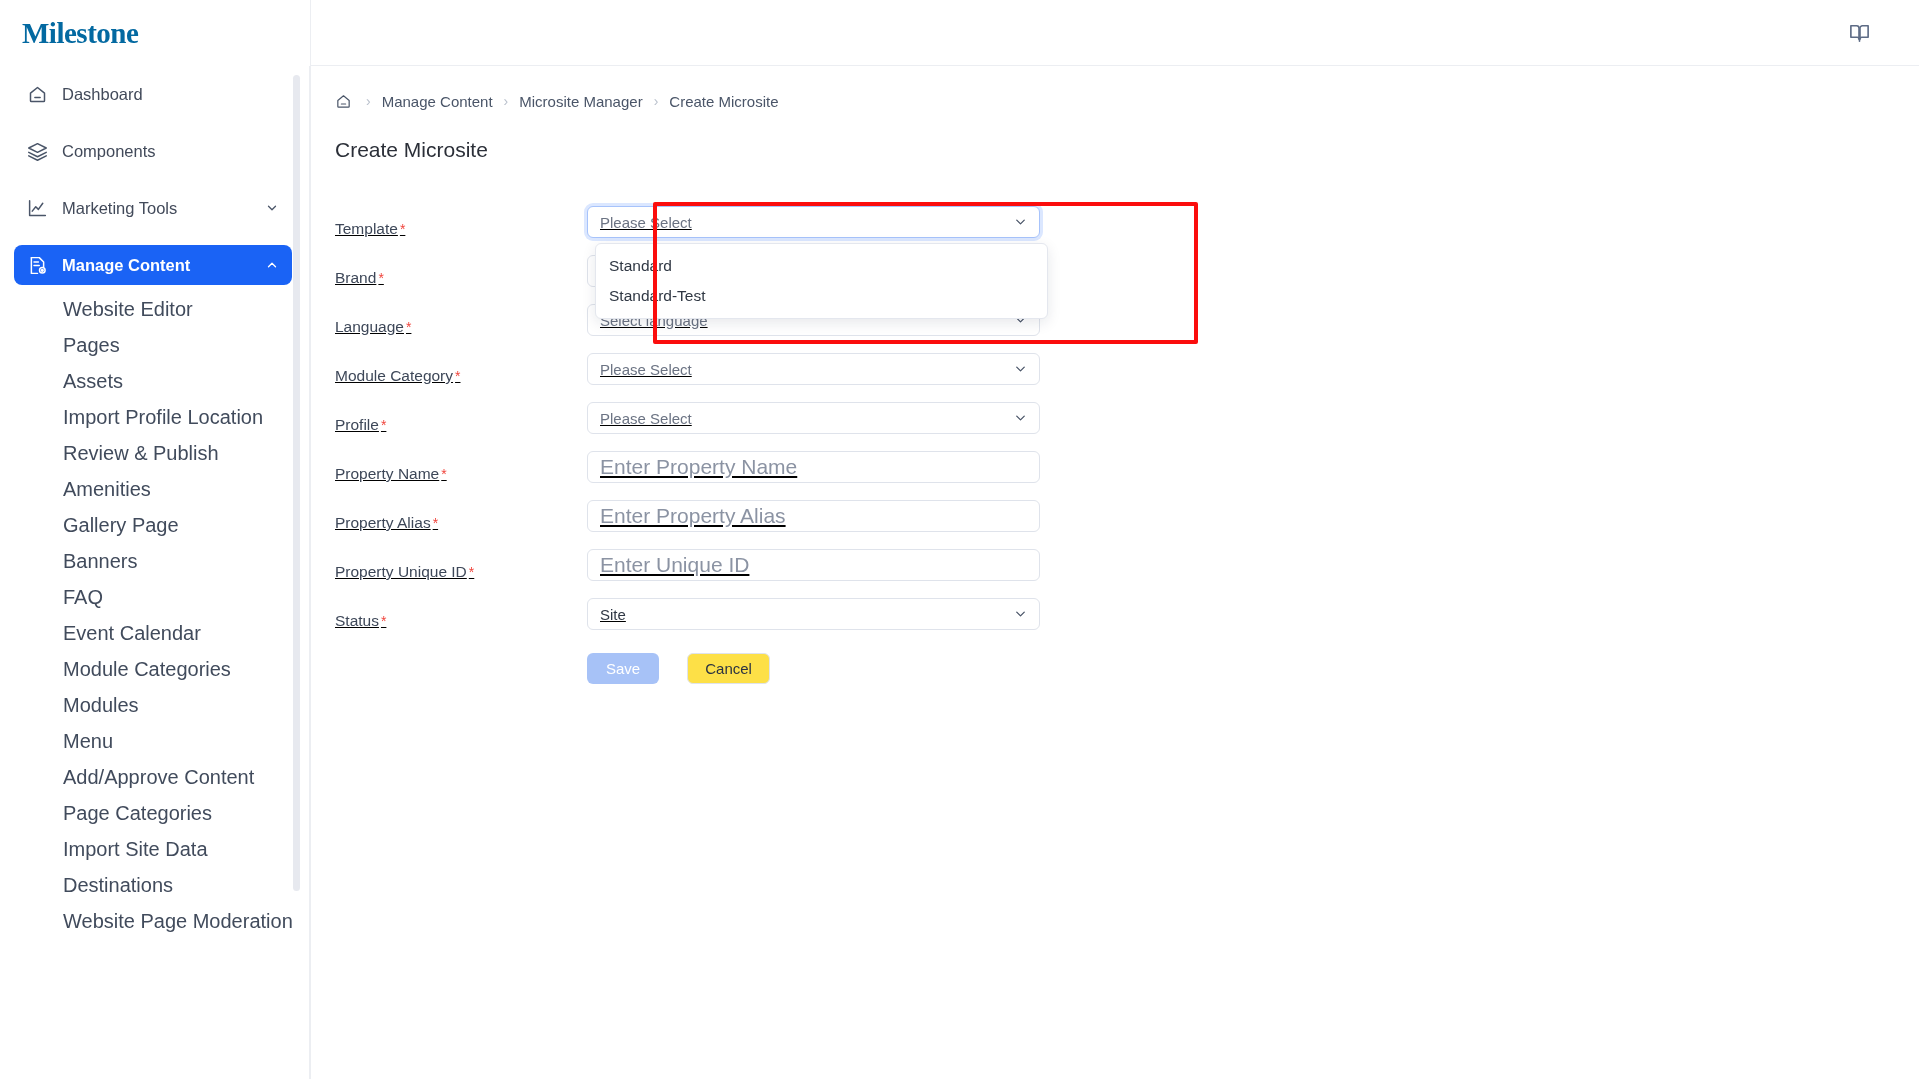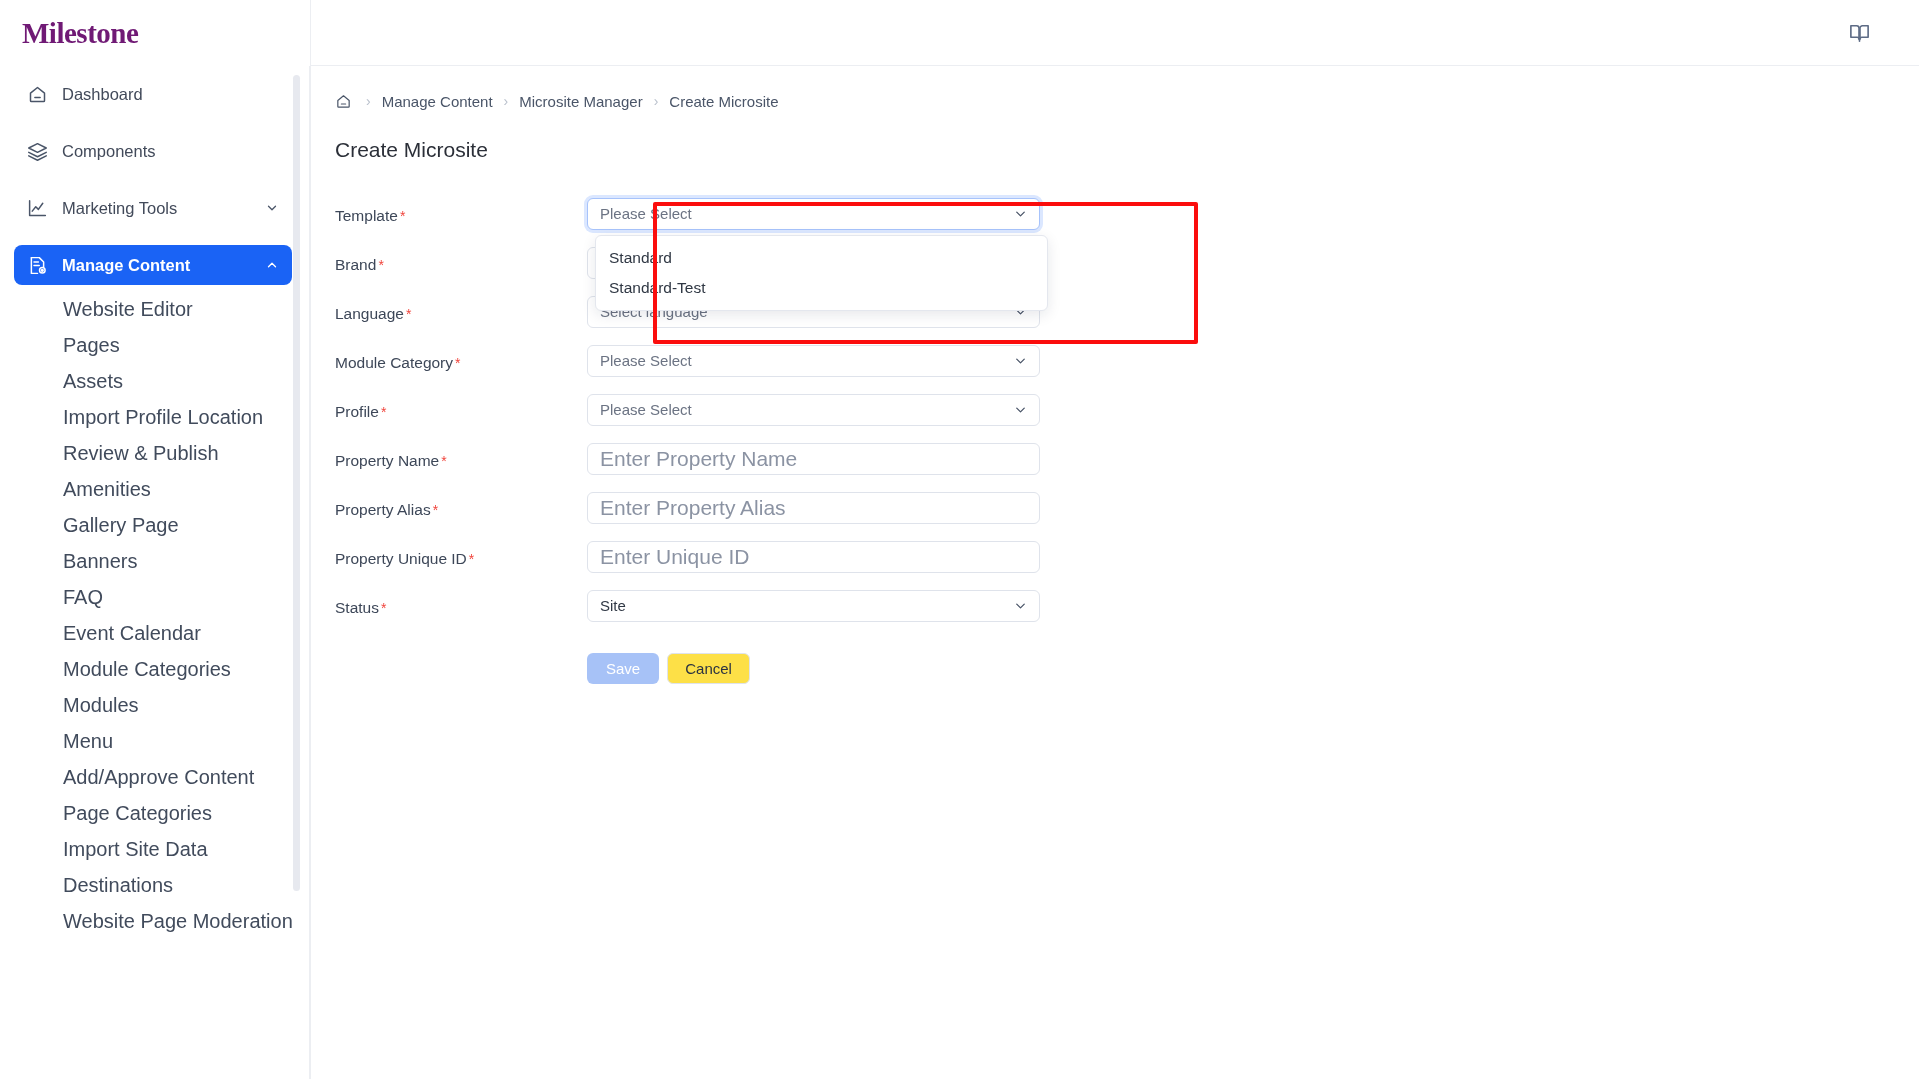--- a/index.html
+++ b/index.html
@@ -24,21 +24,21 @@
   .logo-wrap {
     height: 66px;
     display: flex;
     align-items: center;
     padding-left: 22px;
   }
   .logo-text {
     font-family: "Liberation Serif", serif;
     font-size: 29px;
     font-weight: 700;
-    color: #701a75;
+    color: #0369a1;
     letter-spacing: -0.5px;
   }
 
   .nav { padding-top: 8px; }
   .nav-item {
     display: flex;
     align-items: center;
     height: 40px;
     margin: 0 18px 0 14px;
     padding: 0 12px 0 10px;
@@ -130,22 +130,23 @@
   .page-title {
     font-size: 21px;
     color: #2b2f38;
     margin-bottom: 27px;
     font-weight: 400;
   }
 
   .form { position: relative; }
   .form-row {
     display: flex;
-    align-items: center;
+    align-items: flex-end;
     height: 49px;
+    text-decoration: underline;
   }
   .form-label {
     width: 252px;
     flex: 0 0 252px;
     font-size: 15.5px;
     color: #3d4758;
     padding-top: 5px;
     white-space: nowrap;
   }
   .req { color: #f0443c; margin-left: 2px; font-size: 14px; }
@@ -212,21 +213,21 @@
   .highlight-box {
     position: absolute;
     border: 4px solid #fb0d0d;
     pointer-events: none;
     z-index: 40;
     border-radius: 2px;
   }
 
   .actions {
     display: flex;
-    gap: 8px;
+    gap: 28px;
     margin-top: 23px;
     margin-left: 252px;
   }
   .btn {
     height: 31px;
     border-radius: 6px;
     font-size: 15px;
     display: flex;
     align-items: center;
     justify-content: center;

